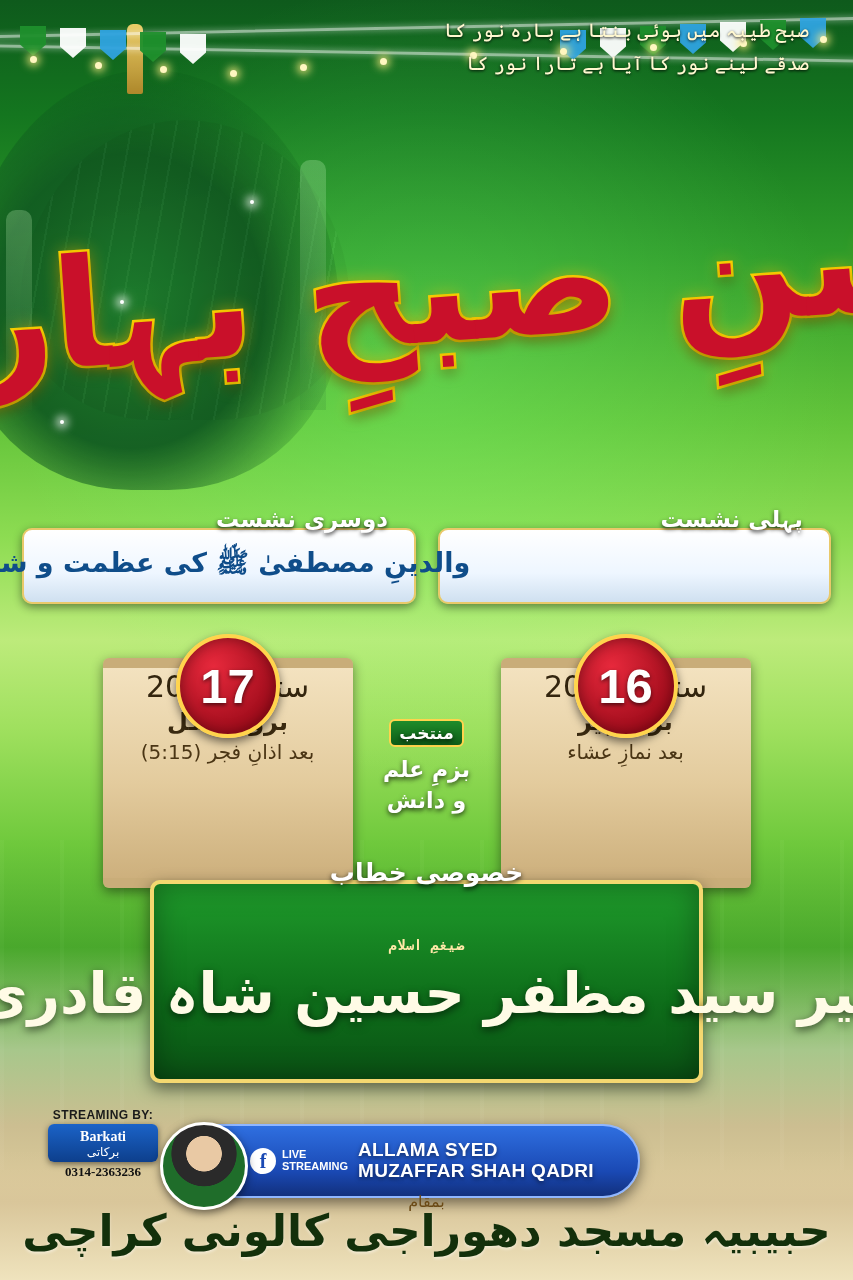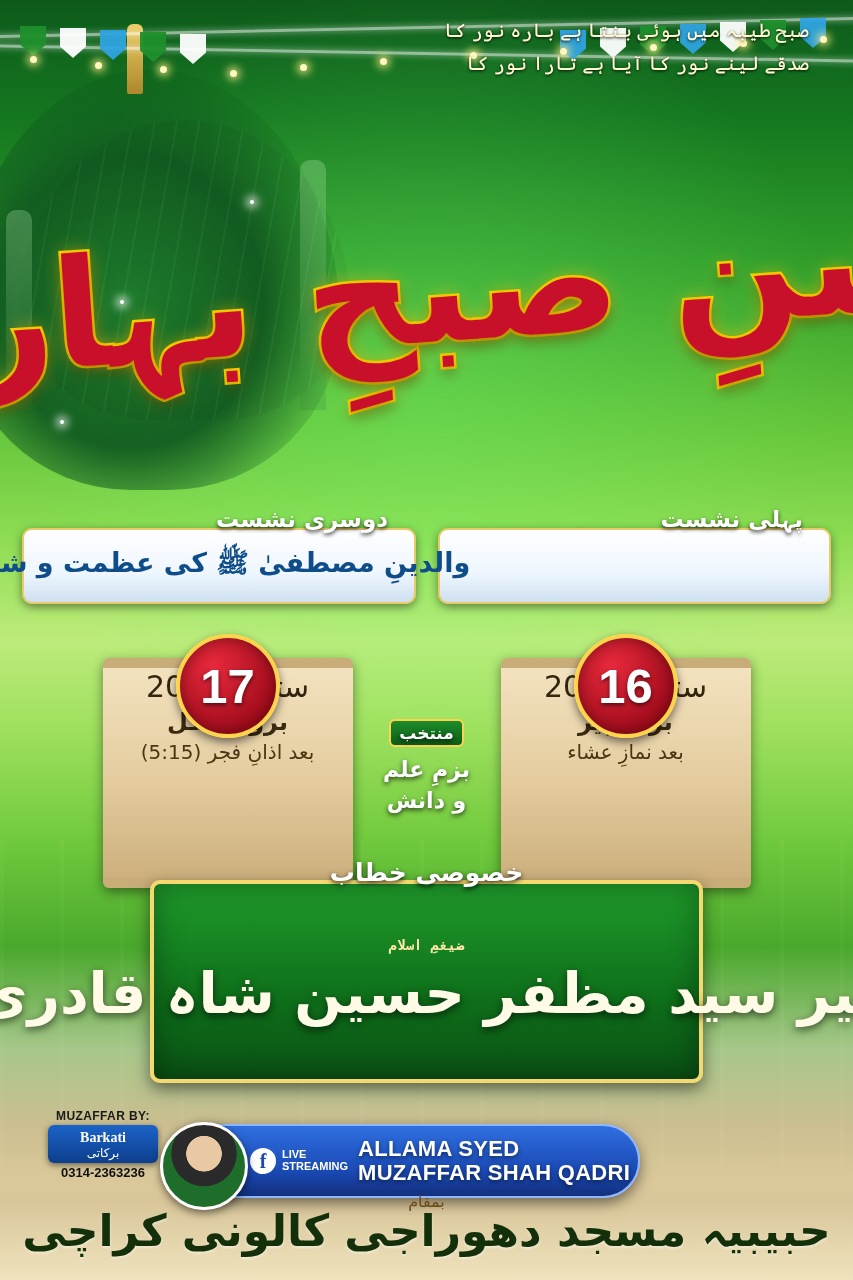--- a/index.html
+++ b/index.html
@@ -219,21 +219,21 @@
     letter-spacing:.4px;
   }
   .designer .dbox{
     margin-top:2px;background:linear-gradient(to bottom,#1b63c8,#0d3f8c);
     border-radius:6px;padding:5px 2px 3px;color:#fff;
     box-shadow:0 2px 6px rgba(0,0,0,.5);
   }
   .designer .dname{font-family:"Liberation Serif", serif;font-size:14px;font-weight:bold;}
   .designer .durdu{font-family:"DejaVu Sans", sans-serif;font-size:12px;}
   .designer .dphone{
-    margin-top:2px;font-family:Liberation Sans, sans-serif;font-size:13px;font-weight:bold;color:#111;
+    margin-top:2px;font-family:Liberation Serif, serif;font-size:13px;font-weight:bold;color:#111;
   }
 
   
   .livebar{
     position:absolute;left:170px;bottom:82px;width:470px;height:74px;
     background:linear-gradient(to bottom,#2f6fe0,#1a49b4 65%,#12307d);
     border-radius:38px;border:2px solid #8fb6ff;
     box-shadow:0 5px 14px rgba(0,0,0,.5);
     display:flex;align-items:center;padding-left:78px;box-sizing:border-box;
   }
@@ -246,21 +246,21 @@
     width:26px;height:26px;border-radius:50%;background:#ffffff;color:#1a49b4;
     font-family:"Liberation Serif", serif;font-weight:bold;font-size:20px;
     display:flex;align-items:center;justify-content:center;margin-right:6px;
   }
   .live-tag{
     font-family:"Liberation Sans", sans-serif;font-size:11px;font-weight:bold;color:#fff;
     line-height:1.05;margin-right:10px;
   }
   .live-name{
     font-family:"Liberation Sans", sans-serif;font-weight:bold;color:#ffffff;
-    font-size:22px;line-height:1.1;letter-spacing:.3px;
+    font-size:19px;line-height:1.1;letter-spacing:.3px;
     text-shadow:0 2px 4px rgba(0,0,0,.5);
   }
 
   
   .venue{
     position:absolute;left:0;right:0;bottom:8px;height:80px;text-align:center;direction:rtl;
   }
   .venue .mark{
     font-family:"DejaVu Sans", sans-serif;font-size:16px;color:#6b4a16;margin-bottom:-6px;
   }
@@ -360,21 +360,21 @@
     </div>
   </div>
 
   <div class="speaker-panel">
     <div class="speaker-top">خصوصی خطاب</div>
     <div class="speaker-title">ضیغمِ اسلام</div>
     <div class="speaker-name">پیر سید مظفر حسین شاہ قادری</div>
   </div>
 
   <div class="designer">
-    <div class="dlabel">MUZAFFAR BY:</div>
+    <div class="dlabel">STREAMING BY:</div>
     <div class="dbox">
       <div class="dname">Barkati</div>
       <div class="durdu">برکاتی</div>
     </div>
     <div class="dphone">0314-2363236</div>
   </div>
 
   <div class="livebar">
     <div class="avatar"></div>
     <div class="fb">f</div>

